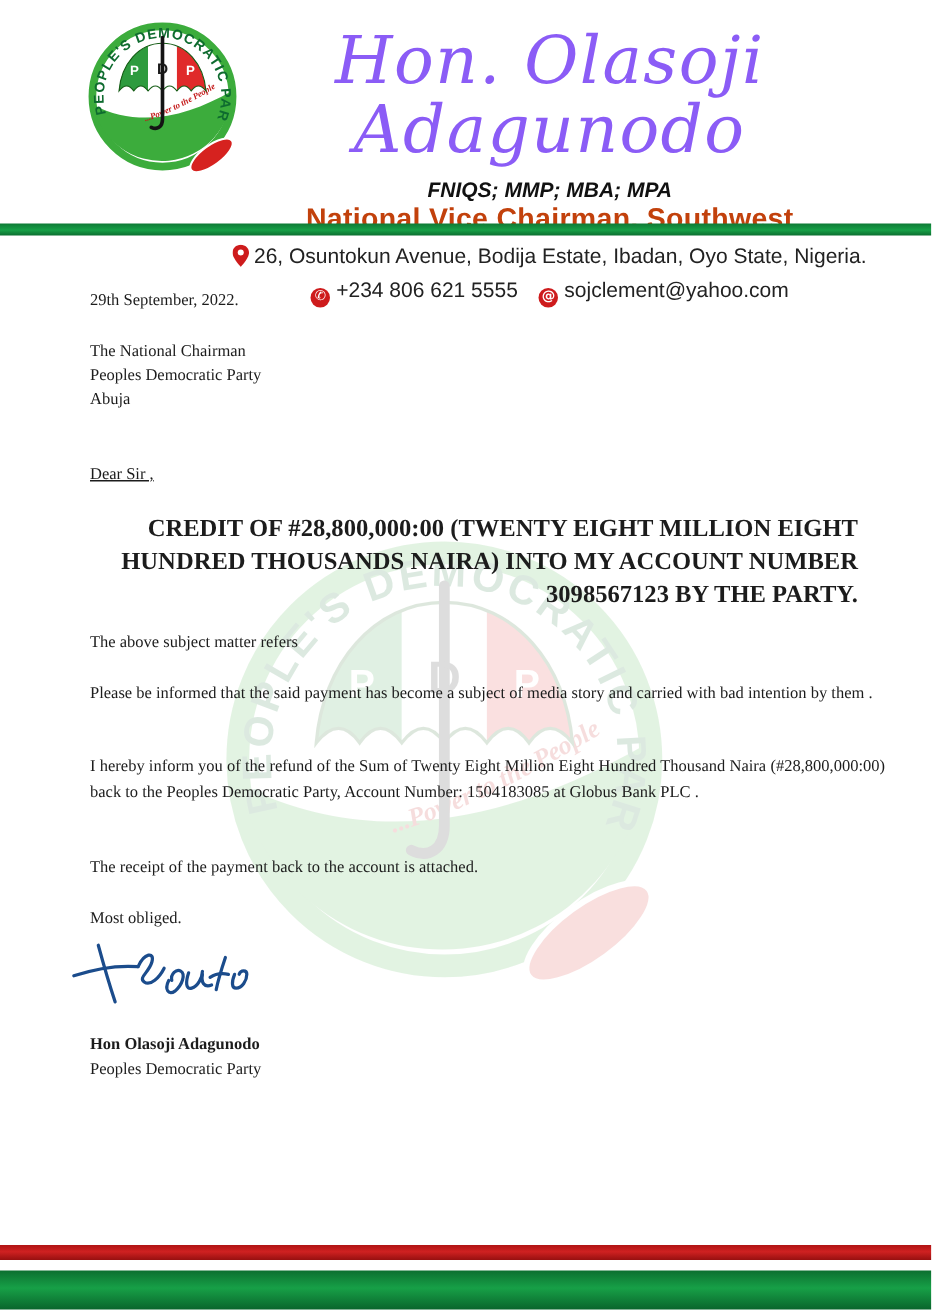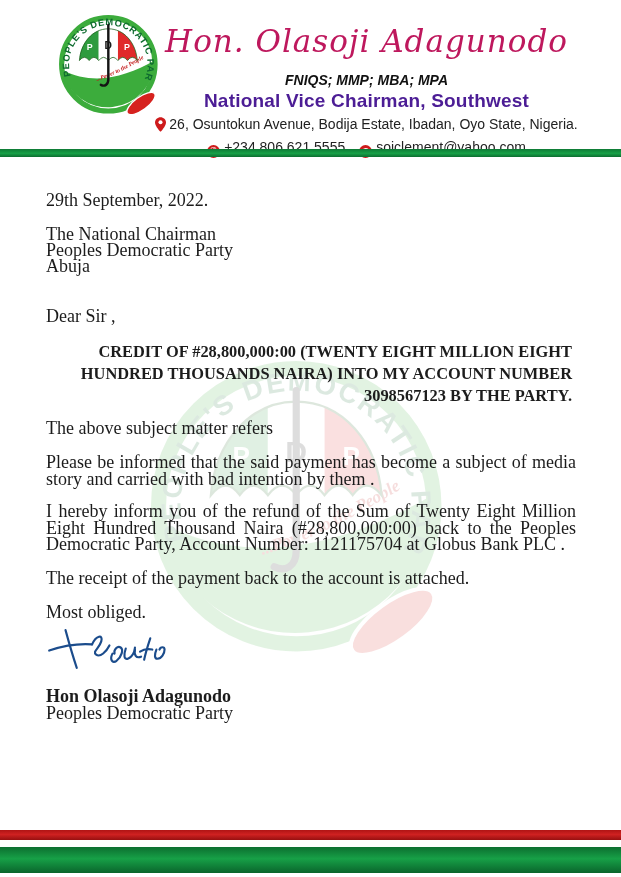--- a/index.html
+++ b/index.html
@@ -7,41 +7,41 @@
     position:relative; width:621px; height:877px; background:#ffffff;
     font-family:"Liberation Serif", serif; color:#1c1c1c; overflow:hidden;
   }
 
   
   .header-logo { position:absolute; left:56px; top:11px; width:114px; height:116px; }
   .watermark   { position:absolute; left:142px; top:352px; width:336px; height:336px; opacity:0.14; pointer-events:none; }
 
   .header-text { position:absolute; left:118px; right:6px; top:18px; text-align:center;
                  font-family:"Liberation Sans", sans-serif; }
-  .header-name { font-family:"DejaVu Serif", serif; font-style:italic; font-size:31px;
-                 color:#be185d; letter-spacing:1px; line-height:46px; }
+  .header-name { font-family:"DejaVu Serif", serif; font-style:italic; font-size:44px;
+                 color:#8b5cf6; letter-spacing:1px; line-height:46px; }
   .header-cred { margin-top:8px; font-size:14px; font-weight:bold; font-style:italic; color:#111; }
-  .header-title{ margin-top:2px; font-size:19px; font-weight:bold; color:#4c1d95; letter-spacing:0.2px; }
+  .header-title{ margin-top:2px; font-size:19px; font-weight:bold; color:#c2410c; letter-spacing:0.2px; }
   .header-line { margin-top:4px; font-size:14px; color:#222; }
   .header-line .sep { display:inline-block; width:14px; }
 
   .pin-icon { display:inline-block; vertical-align:-3px; margin-right:3px; }
   .circ-icon{ display:inline-block; width:13px; height:13px; border-radius:50%;
               background:#CE1B1C; color:#fff; font-size:9px; line-height:13px;
               text-align:center; font-family:"DejaVu Sans", sans-serif;
               vertical-align:-2px; margin-right:4px; font-weight:bold; }
 
   .divider-green { position:absolute; left:0; top:149px; width:621px; height:8px;
                    background:linear-gradient(180deg,#0e7a35,#17a047 55%,#0c6e30); }
 
   
-  .blk { position:absolute; left:46px; width:530px; font-size:18px; line-height:16.5px; }
+  .blk { position:absolute; left:60px; width:530px; font-size:11px; line-height:16.5px; }
   .date        { top:192px; }
   .recipient   { top:226px; line-height:16.2px; }
-  .salutation  { top:308px; }
+  .salutation  { top:308px;text-decoration:underline; }
   .subject     { top:341px; left:50px; width:522px; text-align:right; font-weight:bold;
                  font-size:16.4px; line-height:21.8px; }
   .p1 { top:420px; }
   .p2 { top:454px; text-align:justify; }
   .p3 { top:503px; text-align:justify; }
   .p4 { top:570px; }
   .closing { top:604px; }
   .signature-svg { position:absolute; left:44px; top:623px; width:138px; height:49px; }
   .signer { top:673px; line-height:16.6px; }
   .signer .signer-name { font-weight:bold;margin-top:15px; }
@@ -126,21 +126,21 @@
   <div class="blk salutation">Dear Sir ,</div>
 
   <div class="blk subject">
     <div>CREDIT OF #28,800,000:00 (TWENTY EIGHT MILLION EIGHT</div>
     <div>HUNDRED THOUSANDS NAIRA) INTO MY ACCOUNT NUMBER</div>
     <div>3098567123 BY THE PARTY.</div>
   </div>
 
   <div class="blk p1">The above subject matter refers</div>
   <div class="blk p2">Please be informed that the said payment has become a subject of media story and carried with bad intention by them .</div>
-  <div class="blk p3">I hereby inform you of the refund of the Sum of Twenty Eight Million Eight Hundred Thousand Naira (#28,800,000:00) back to the Peoples Democratic Party, Account Number: 1121175704 at Globus Bank PLC .</div>
+  <div class="blk p3">I hereby inform you of the refund of the Sum of Twenty Eight Million Eight Hundred Thousand Naira (#28,800,000:00) back to the Peoples Democratic Party, Account Number: 1504183085 at Globus Bank PLC .</div>
   <div class="blk closing">Most obliged.</div>
 
   <div class="blk p4">The receipt of the payment back to the account is attached.</div>
 
   <svg class="signature-svg" viewBox="0 0 135 48">
     <g fill="none" stroke="#1B4C8C" stroke-width="2.1" stroke-linecap="round" stroke-linejoin="round">
       <path d="M5 27 C20 22 34 20 47 21"></path>
       <path d="M21 7 C24 18 28 32 32 44"></path>
       <path d="M47 21 C51 12 58 11 56 18 C54 25 47 28 51 31 C55 34 61 28 64 22"></path>
       <path d="M67 30 C64 36 67 40 71 37 C76 33 78 26 75 24 C72 22 68 26 69 30"></path>

